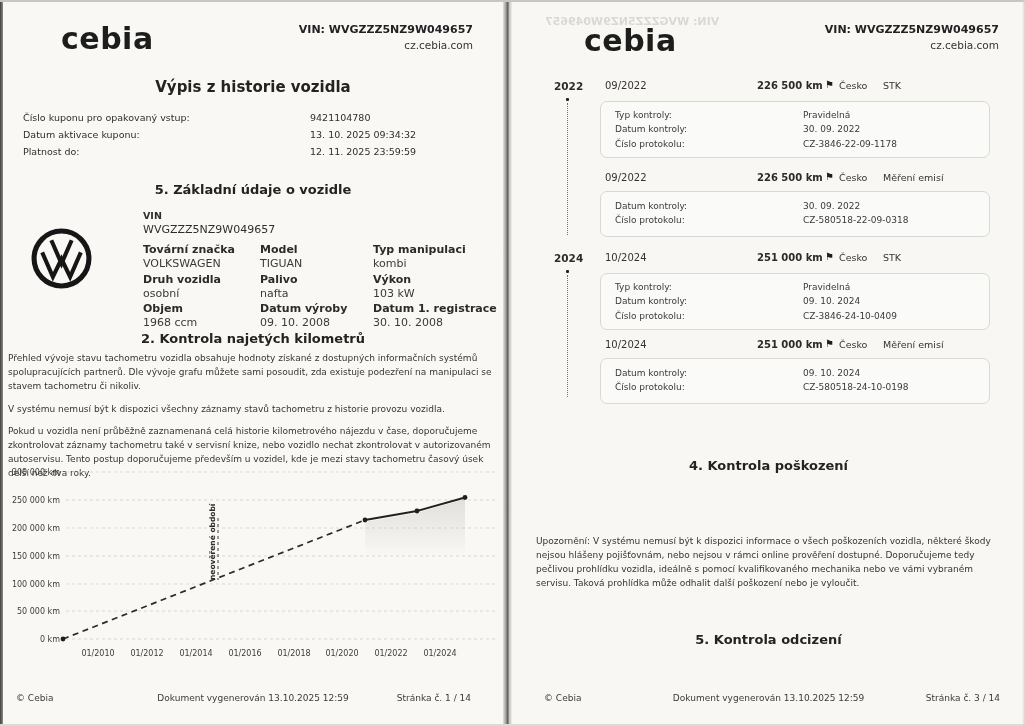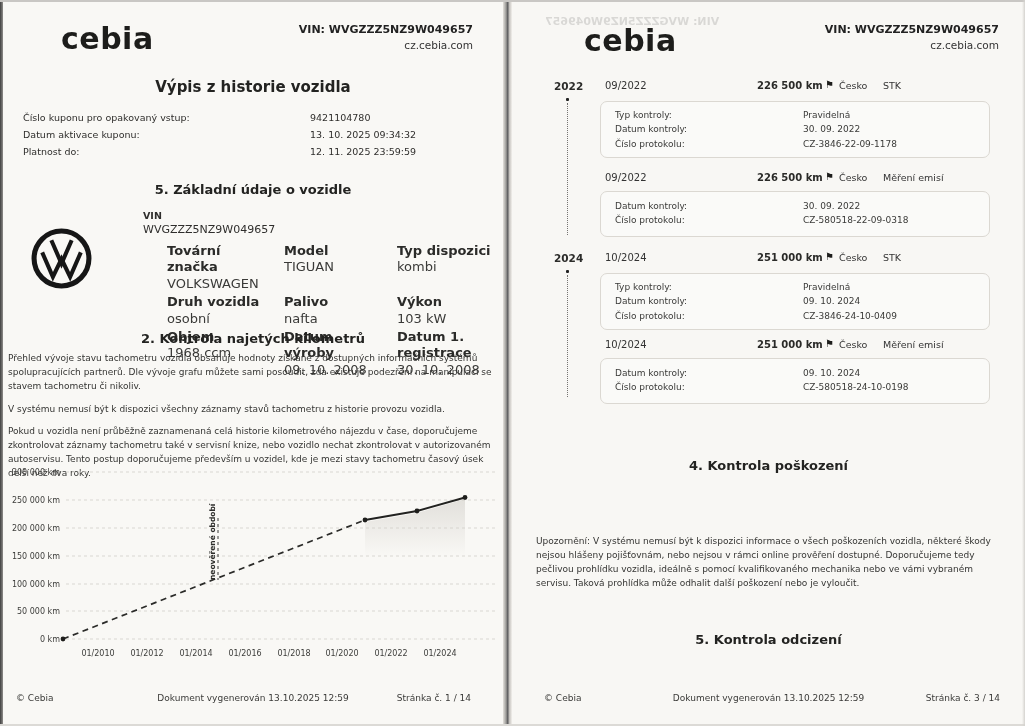--- a/index.html
+++ b/index.html
@@ -26,21 +26,21 @@
   .doc-title{position:absolute;left:0;right:0;text-align:center;font-size:15px;font-weight:600;color:#232321;}
   .sec-title{position:absolute;left:0;right:0;text-align:center;font-size:13px;font-weight:700;color:#232321;}
   .sub-title{position:absolute;left:0;right:0;text-align:center;font-size:14px;font-weight:500;color:#2a2a28;}
 
   .kv{position:absolute;font-size:9.5px;}
   .kv .k{position:absolute;left:0;width:255px;}
   .kv .v{position:absolute;left:287px;width:200px;}
 
   .fieldgrid{position:absolute;left:140px;top:241px;width:356px;display:grid;
              grid-template-columns:117px 113px 126px;grid-row-gap:2px;}
-  .field{font-size:13px;line-height:1.26;margin-left:24px;}
+  .field{font-size:11px;line-height:1.26;}
   .field .fl{font-weight:700;color:#2b2b29;}
   .field .fv{color:#3a3a38;}
 
   .para{position:absolute;font-size:9px;line-height:1.55;color:#353533;text-align:left;}
 
   .vwlogo{position:absolute;}
 
   .chart{position:absolute;}
   .chart text{font-family:"DejaVu Sans","Liberation Sans",sans-serif;fill:#3c3c3a;}
   .chart .grid{stroke:#d9d7d2;stroke-width:1;stroke-dasharray:3 3;}
@@ -118,21 +118,21 @@
     <div class="fieldgrid">
       <div class="field">
           <div class="fl">Tovární značka</div>
           <div class="fv">VOLKSWAGEN</div>
         </div>
       <div class="field">
           <div class="fl">Model</div>
           <div class="fv">TIGUAN</div>
         </div>
       <div class="field">
-          <div class="fl">Typ dispozici</div>
+          <div class="fl">Typ manipulaci</div>
           <div class="fv">kombi</div>
         </div>
       <div class="field">
           <div class="fl">Druh vozidla</div>
           <div class="fv">osobní</div>
         </div>
       <div class="field">
           <div class="fl">Palivo</div>
           <div class="fv">nafta</div>
         </div>

